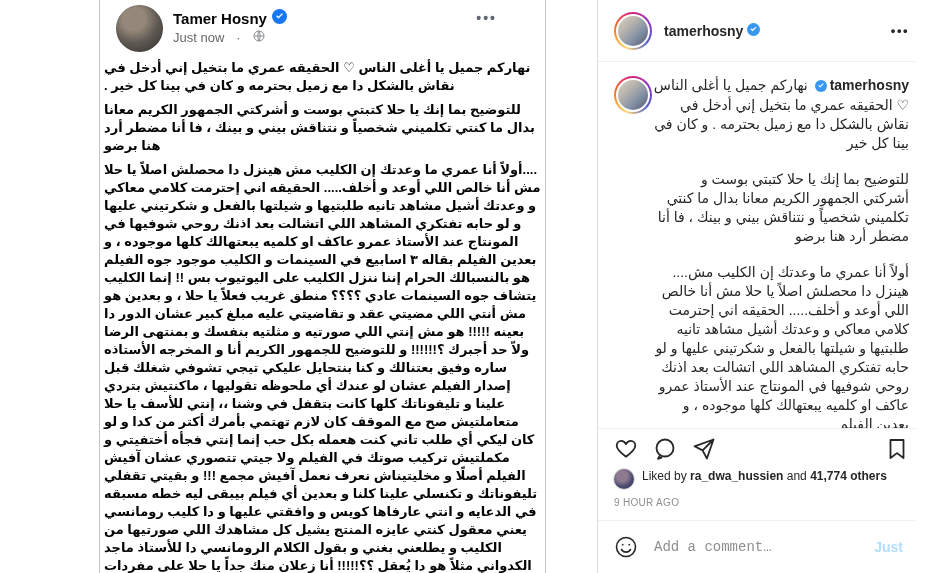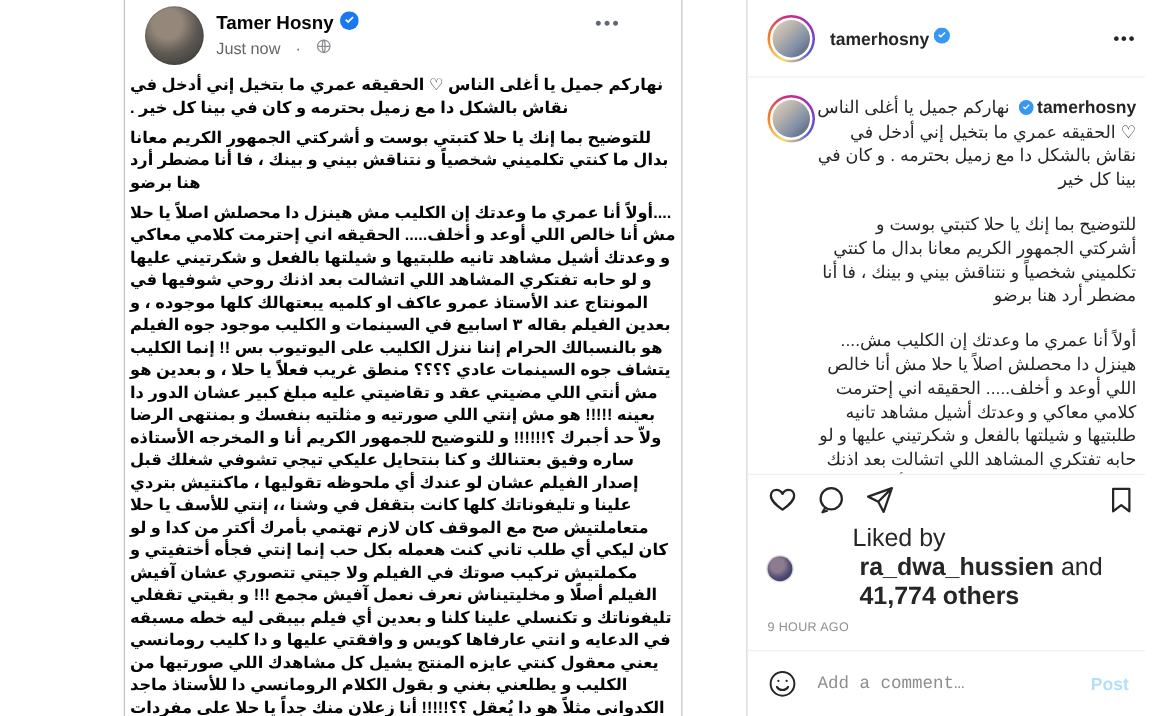--- a/index.html
+++ b/index.html
@@ -67,21 +67,21 @@
   .caption-text .para{margin:0 0 17px 0;}
   .cap-user{font-weight:600;color:#262626;cursor:pointer;}
   .caption-text .badge{margin:0 3px;position:relative;top:1px;}
   .ig-actions{
     flex:0 0 auto;display:flex;align-items:center;gap:15px;
     border-top:1px solid #efefef;padding:8px 16px 6px 16px;
   }
   .icon-btn{display:inline-flex;cursor:pointer;}
   .icon-btn svg{display:block;}
   .save-btn{margin-left:auto;}
-  .ig-likes{flex:0 0 auto;display:flex;align-items:center;padding:2px 16px 8px 16px;font-size:20px;color:#262626;gap:40px;}
+  .ig-likes{flex:0 0 auto;display:flex;align-items:flex-start;padding:2px 16px 8px 16px;font-size:12px;color:#262626;}
   .like-avatar{
     width:20px;height:20px;border-radius:50%;flex:0 0 20px;margin-right:8px;cursor:pointer;
     background:radial-gradient(circle at 40% 35%,#8d7c90 0 30%,#4c4a72 60%,#2c3256 100%);
     box-shadow:0 0 0 1px #e0e0e0;
   }
   .ig-likes .sep{white-space:pre;}
   .semib{font-weight:600;cursor:pointer;}
   .ig-time{flex:0 0 auto;padding:0 16px 12px 16px;font-size:10px;color:#8e8e8e;letter-spacing:.3px;}
   .ig-addbar{
     flex:0 0 auto;border-top:1px solid #efefef;display:flex;align-items:center;
@@ -206,17 +206,17 @@
     <div class="ig-addbar">
       <span class="icon-btn">
         <svg width="24" height="24" viewBox="0 0 24 24" fill="none" stroke="#262626" stroke-width="1.6">
             <circle cx="12" cy="12" r="9.5"></circle>
             <path d="M7.5 14.5a5.2 5.2 0 0 0 9 0" stroke-linecap="round"></path>
             <circle cx="8.7" cy="9.7" r="0.9" fill="#262626" stroke="none"></circle>
             <circle cx="15.3" cy="9.7" r="0.9" fill="#262626" stroke="none"></circle>
           </svg>
       </span>
       <input class="comment-input" placeholder="Add a comment…" style="">
-      <button class="post-btn">Post</button>
+      <button class="post-btn">Just</button>
     </div>
 
   </div>
 </div>
 
 </body></html>

